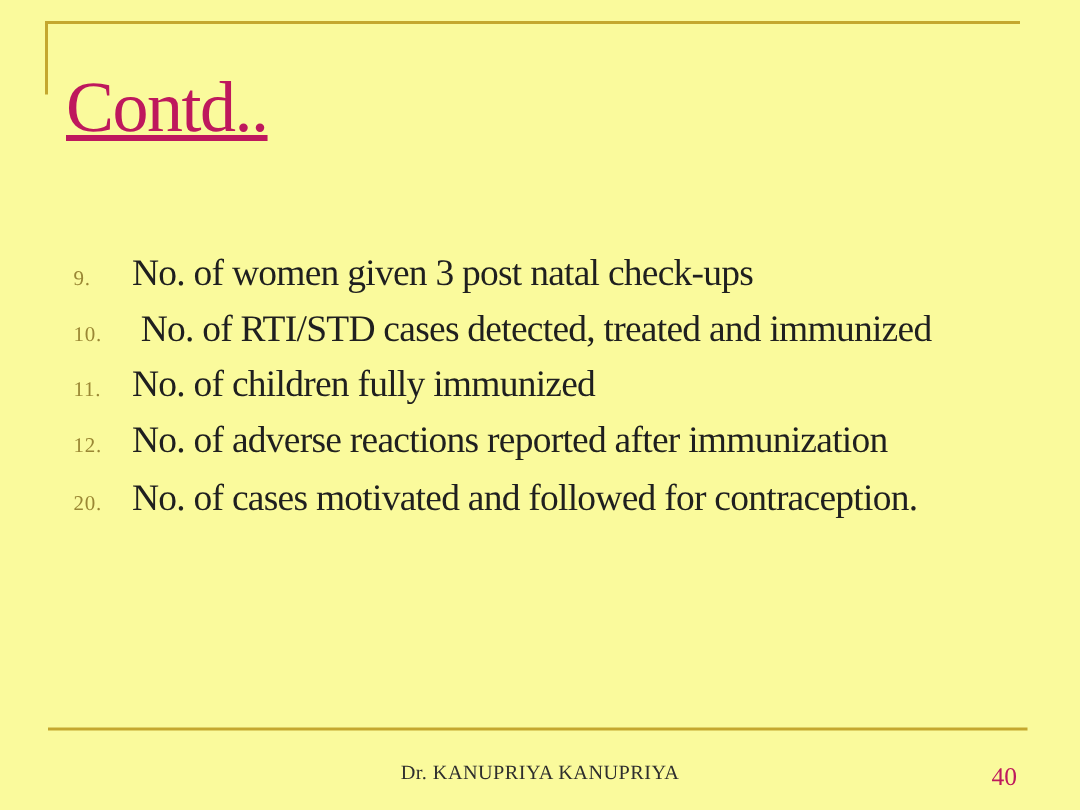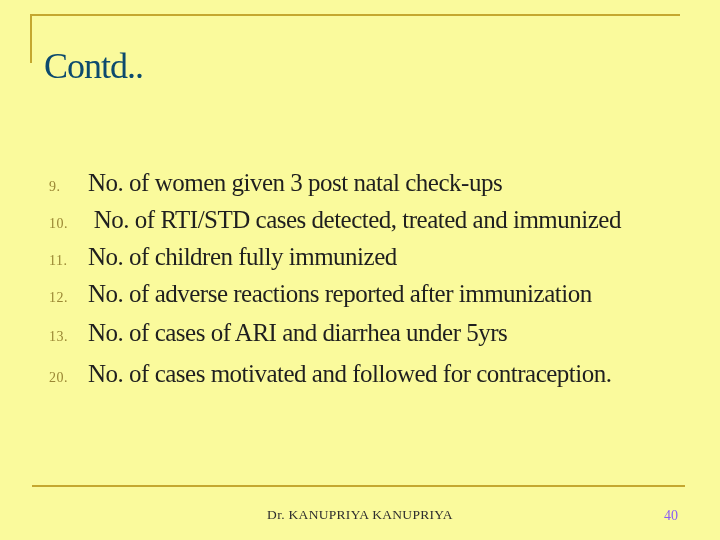--- a/index.html
+++ b/index.html
@@ -36,24 +36,25 @@
     left: 32px;
     top: 485px;
     width: 653px;
     height: 2px;
     background: #C4A72F;
   }
   .title {
     position: absolute;
     left: 44px;
     top: 48px;
-    font-size: 36px;
+    font-size: 48px;
     line-height: 1;
     letter-spacing: -1px;
-    color: #0c4a6e;
+    color: #be185d;
+    text-decoration: underline;
   }
   .list {
     position: absolute;
     left: 0;
     top: 0;
     width: 720px;
     height: 420px;
   }
   .item {
     position: absolute;
@@ -89,22 +90,22 @@
     width: 660px;
     text-align: center;
     font-size: 13.5px;
     letter-spacing: 0.3px;
     color: #2E2E2E;
   }
   .footer-page {
     position: absolute;
     right: 42px;
     top: 508px;
-    font-size: 14px;
-    color: #8b5cf6;
+    font-size: 17px;
+    color: #be185d;
   }
 </style>
 </head>
 <body>
 
 <div class="slide">
 
   <div class="rule-top"></div>
   <div class="rule-left"></div>
 
@@ -117,23 +118,20 @@
     <div class="item">
       <span class="item-num">10.</span><span class="item-text"> No. of RTI/STD cases detected, treated and immunized</span>
     </div>
     <div class="item">
       <span class="item-num">11.</span><span class="item-text">No. of children fully immunized</span>
     </div>
     <div class="item">
       <span class="item-num">12.</span><span class="item-text">No. of adverse reactions reported after immunization</span>
     </div>
     <div class="item">
-      <span class="item-num">13.</span><span class="item-text">No. of cases of ARI and diarrhea under 5yrs</span>
-    </div>
-    <div class="item">
       <span class="item-num">20.</span><span class="item-text">No. of cases motivated and followed for contraception.</span>
     </div>
   </div>
 
   <div class="rule-footer"></div>
   <div class="footer-author">Dr. KANUPRIYA KANUPRIYA</div>
   <div class="footer-page">40</div>
 
 </div>
 

